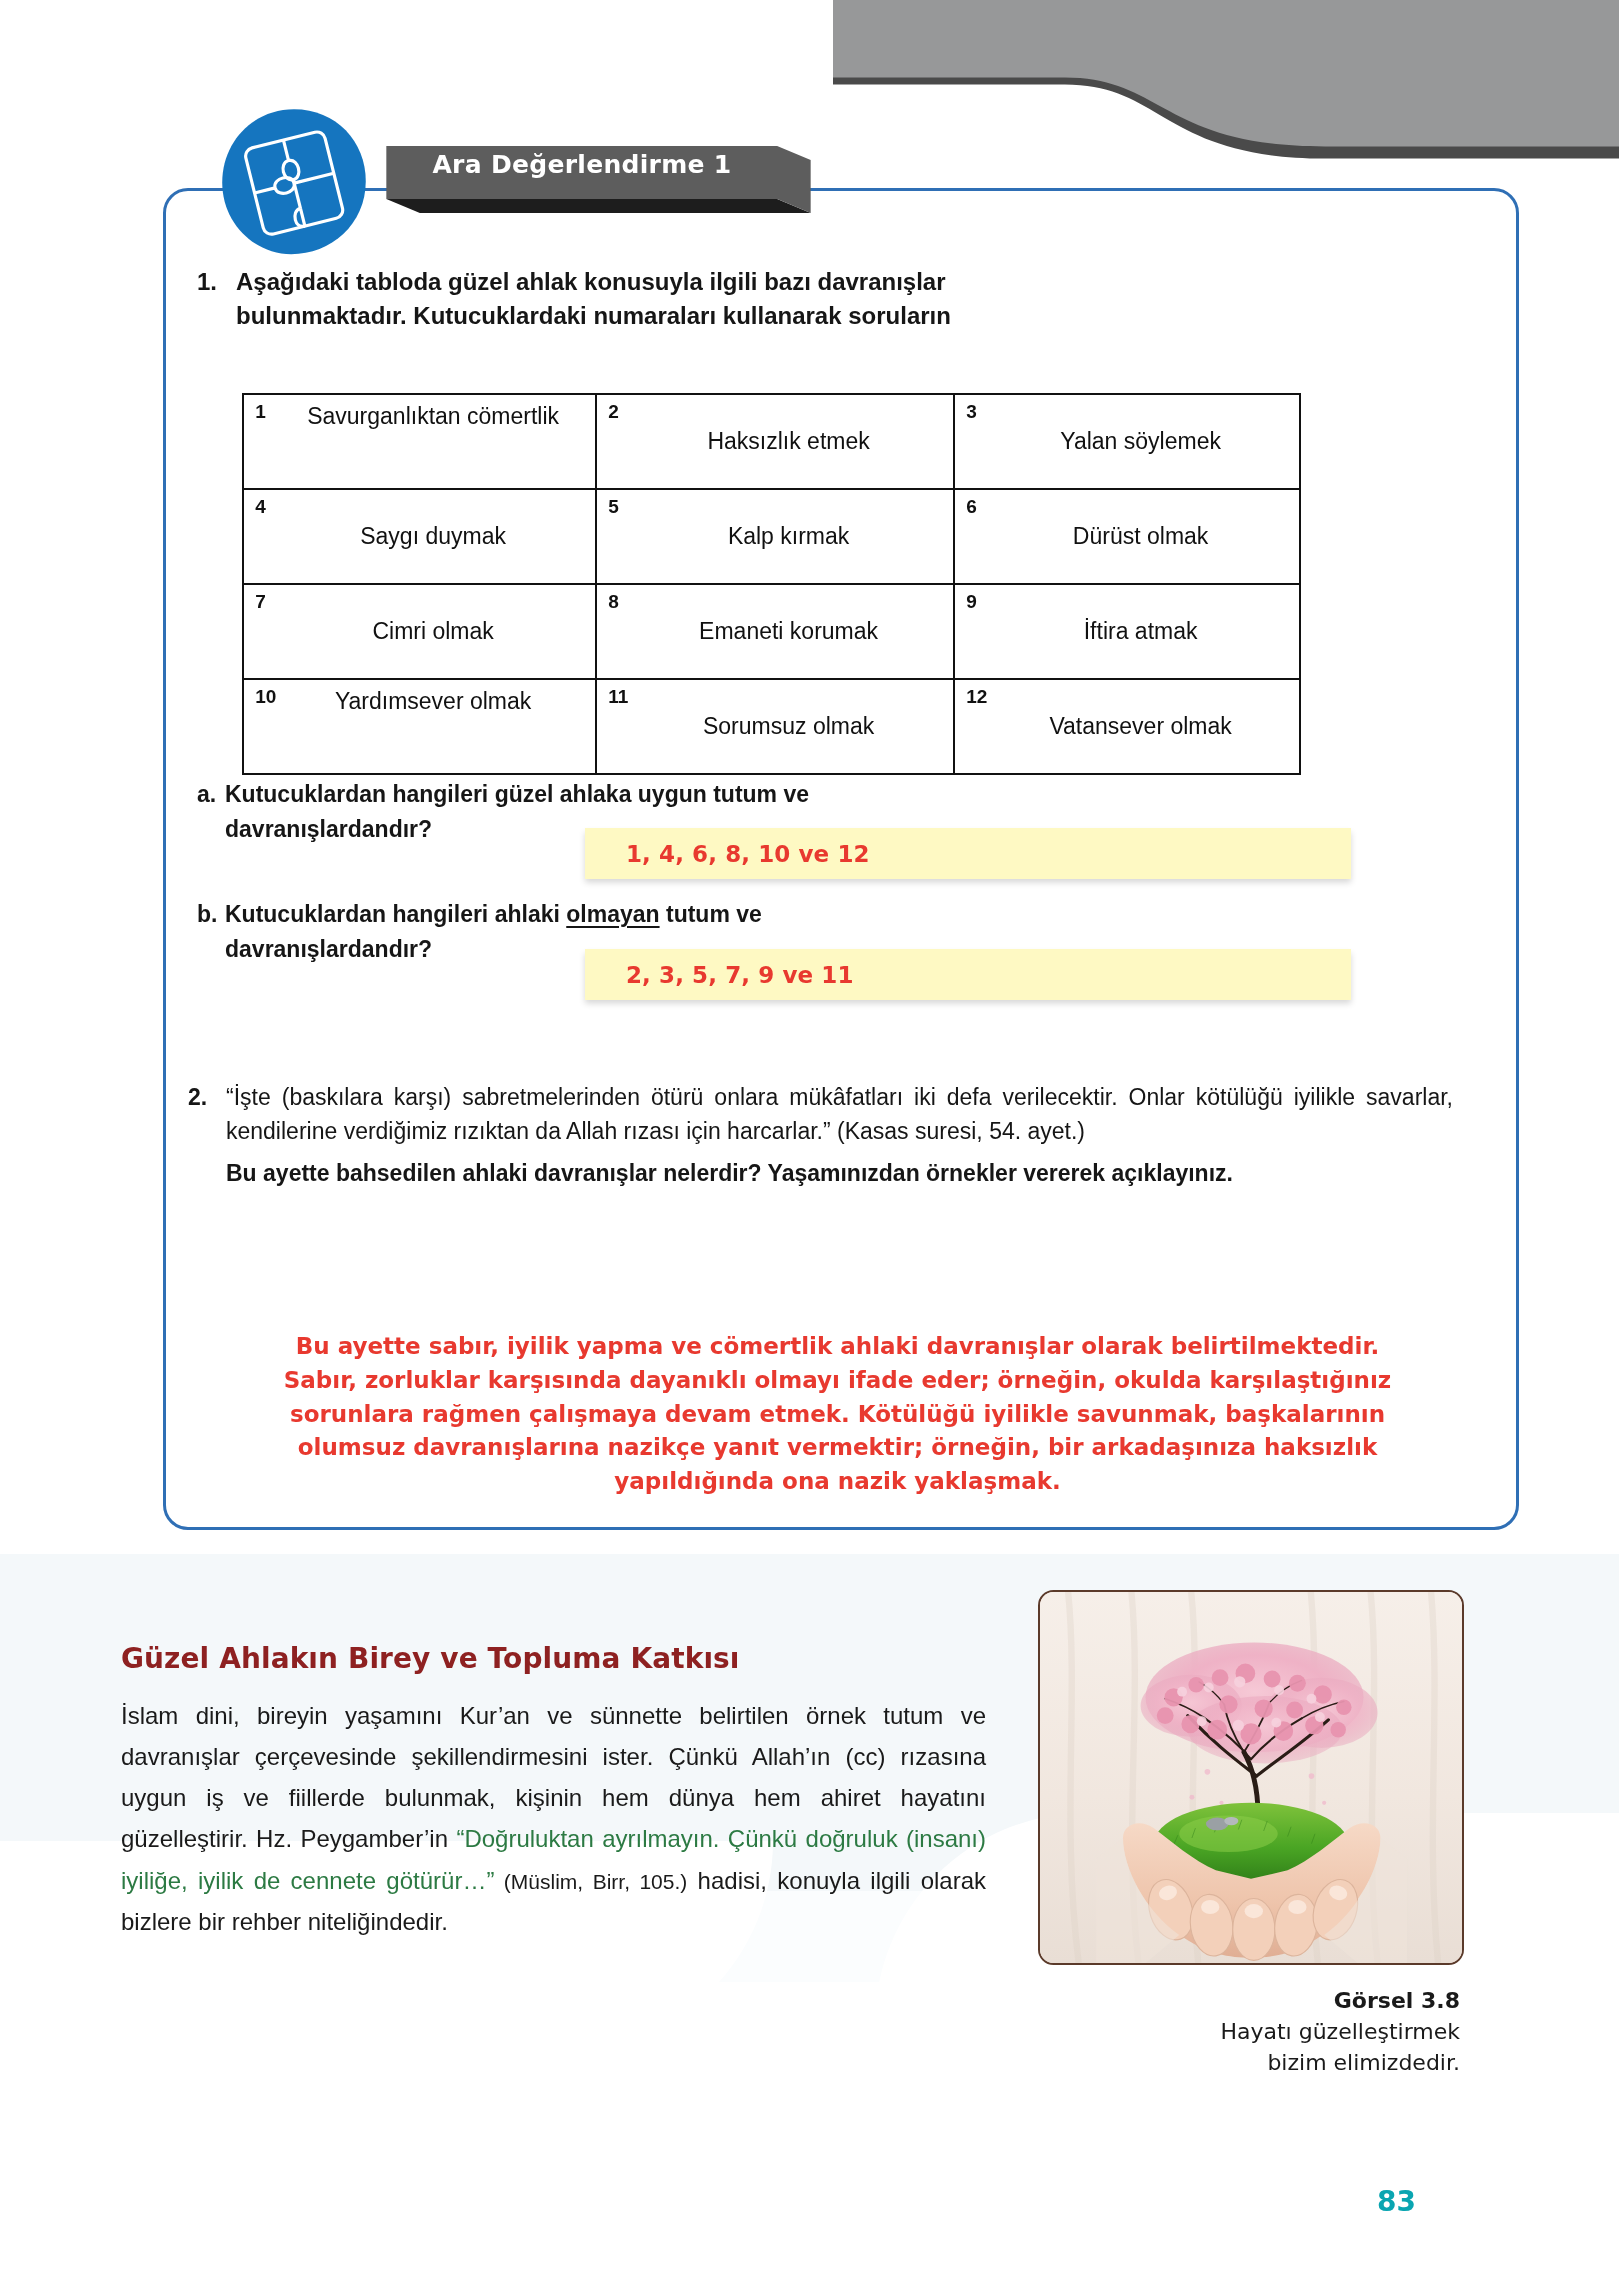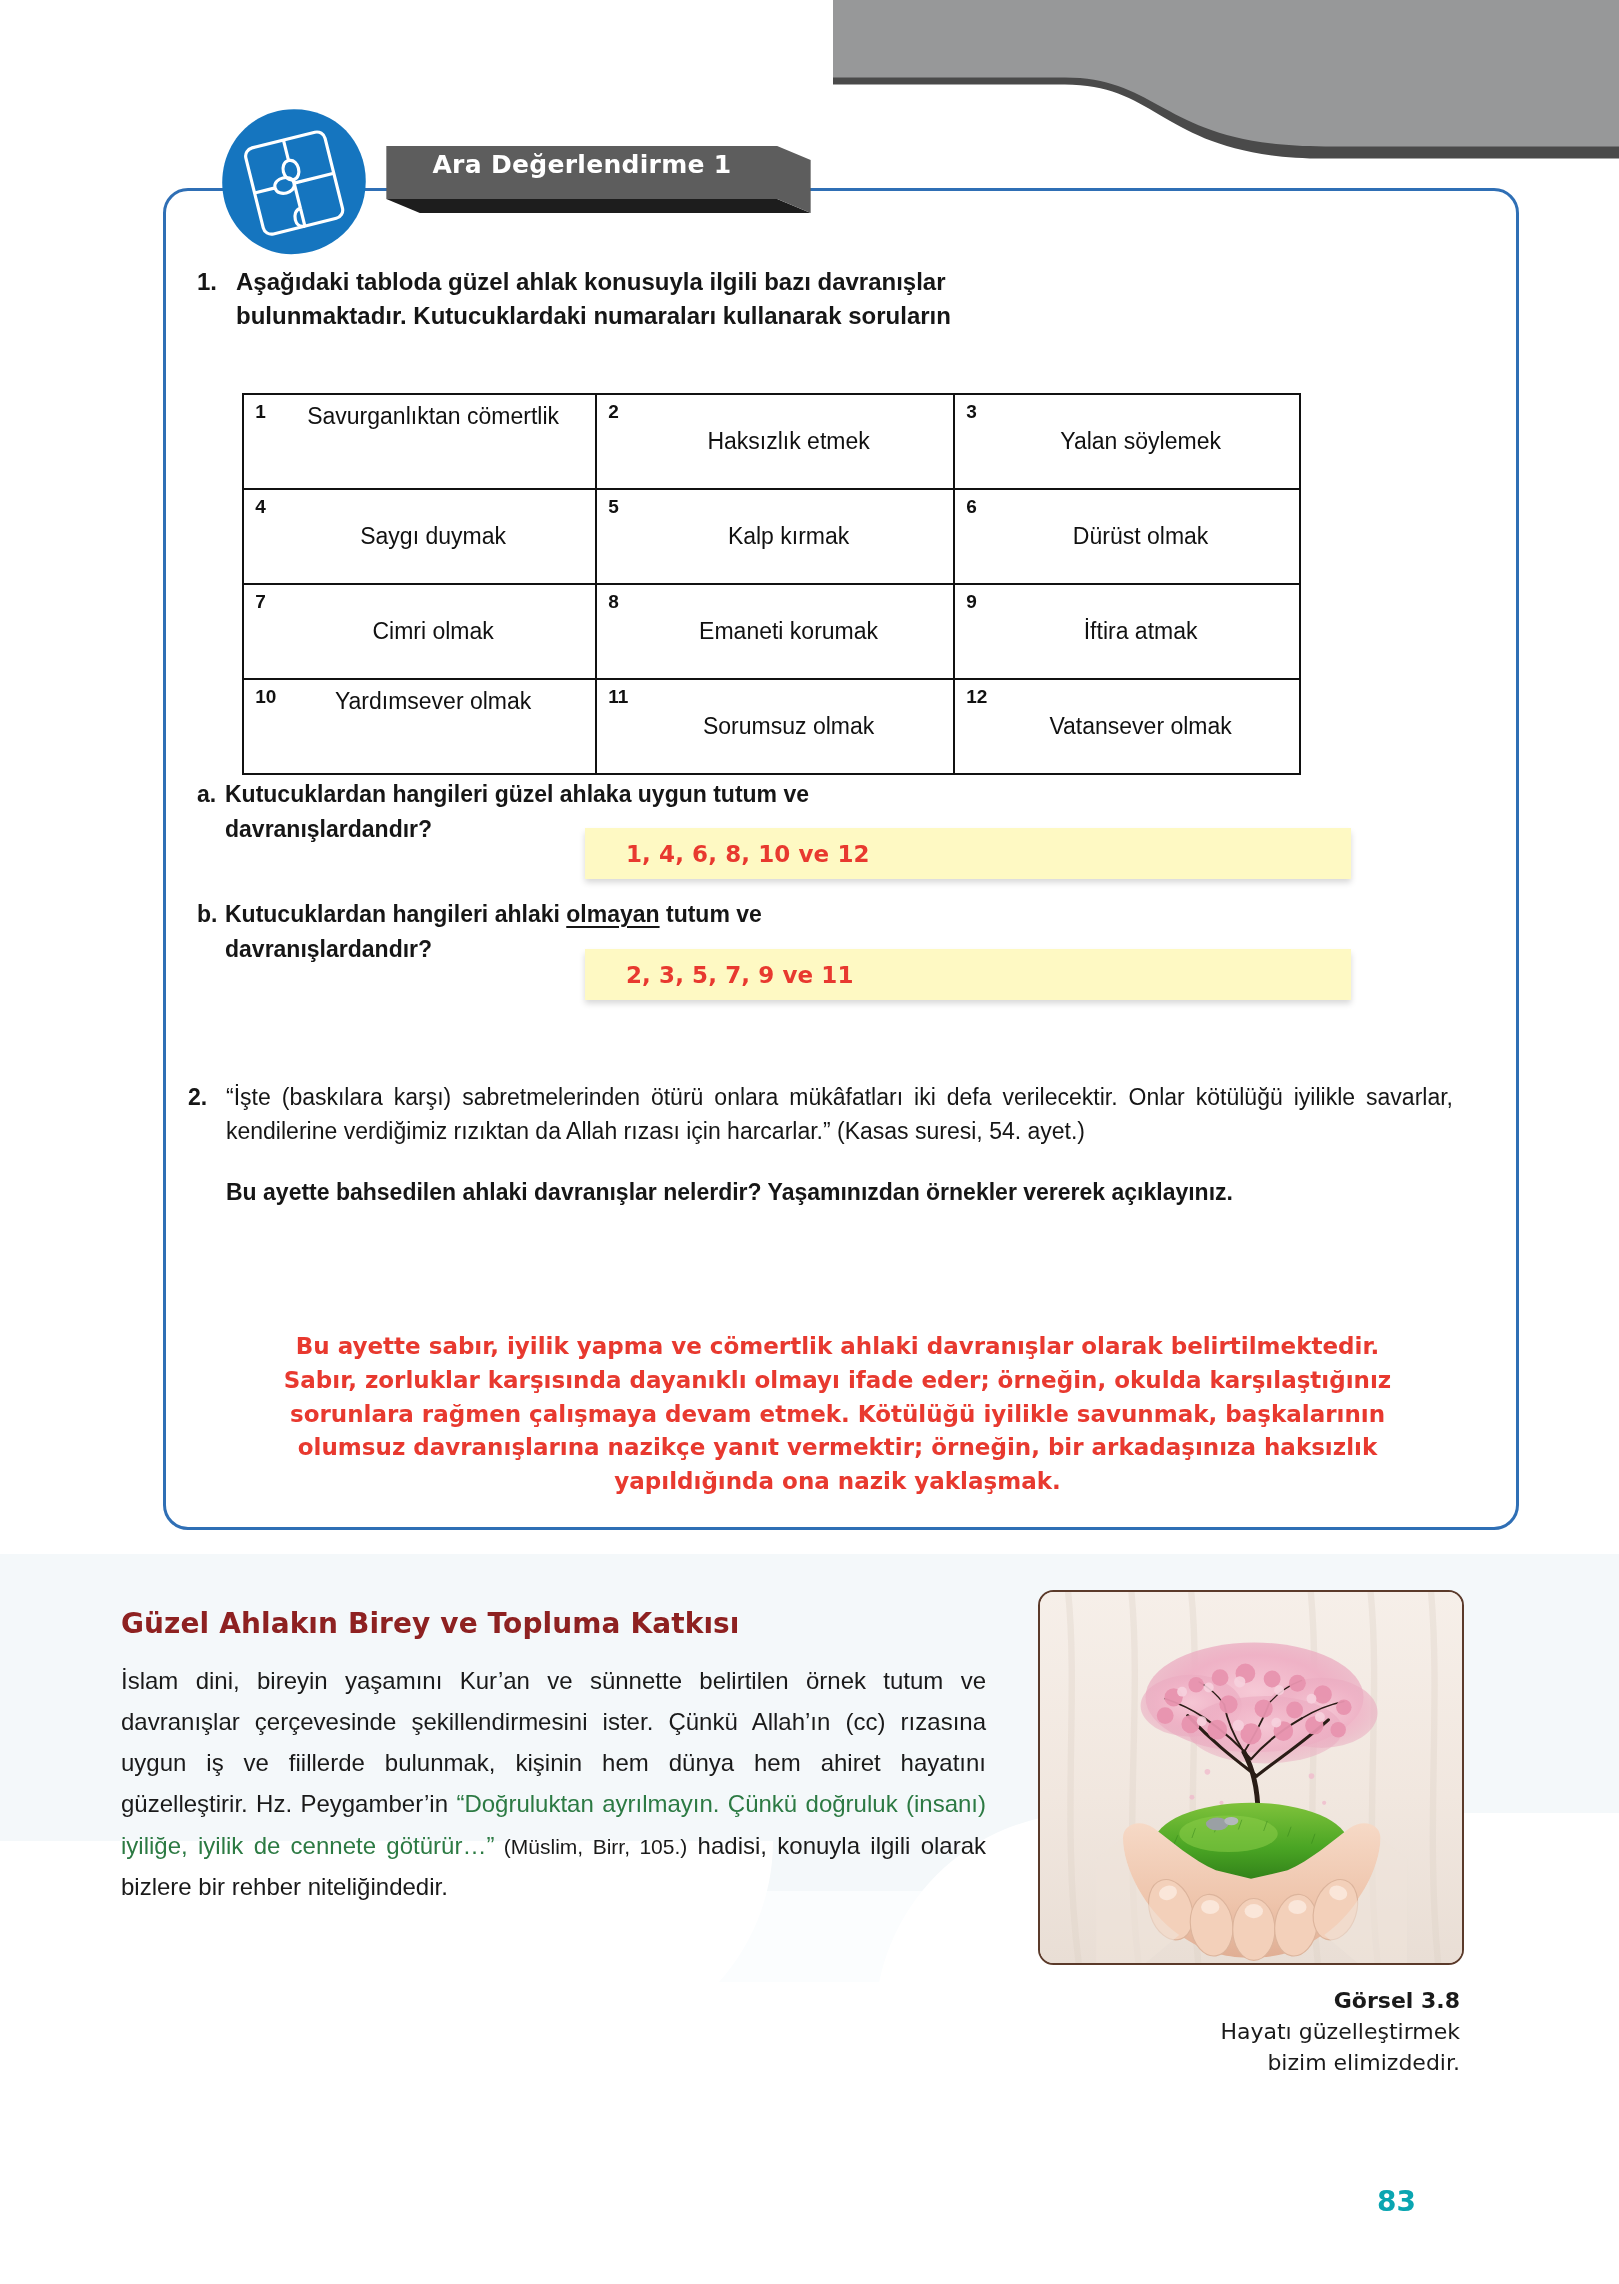--- a/index.html
+++ b/index.html
@@ -131,33 +131,33 @@
   }
 
   
   .q2{
     position:absolute;left:25px;top:893px;width:1265px;
     font-size:23px;color:#161616;line-height:1.46;
   }
   .q2 .q-num{flex:0 0 38px;font-weight:bold;}
   .q2 .ayet{text-align:justify;}
   .q2-bold{
-    margin-top:28px;font-weight:bold;line-height:1.45;
+    margin-top:9px;font-weight:bold;line-height:1.45;
   }
 
   .red-answer{
     position:absolute;left:105px;top:1142px;width:1139px;
     color:#e8392f;font-weight:bold;font-size:23px;
     text-align:center;line-height:1.47;
     font-family:"DejaVu Sans", sans-serif;
   }
 
   
   .article{
-    position:absolute;left:121px;top:1607px;width:865px;z-index:8;
+    position:absolute;left:121px;top:1642px;width:865px;z-index:8;
   }
   .article h2{
     margin:0 0 19.7px 0;
     font-size:28px;color:#8e2121;font-weight:bold;
     font-family:"DejaVu Sans", sans-serif;
     letter-spacing:0.1px;
   }
   .article p{
     margin:0;font-size:24px;color:#1a1a1a;
     line-height:1.72;text-align:justify;

